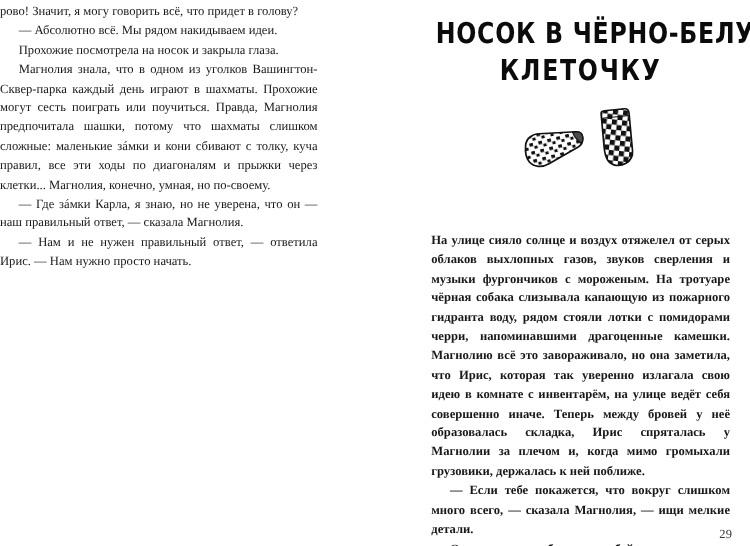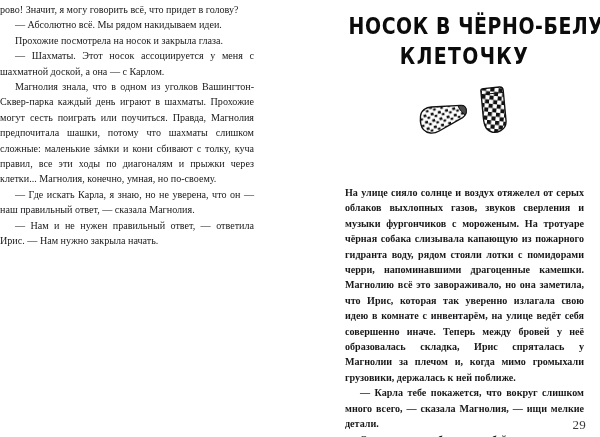--- a/index.html
+++ b/index.html
@@ -106,40 +106,39 @@
   .sock-illustration svg {
     display: block;
   }
 
   
   .folio {
     position: absolute;
     right: -2px;
     bottom: 4px;
     font-family: "Liberation Serif", serif;
-    font-size: 13px;
+    font-size: 10px;
     color: #3a3a3a;
     letter-spacing: 0.3px;
     margin-left: 32px;
   }
 </style>
 </head>
 <body>
 
 <div class="spread">
 
   <div class="page-left">
     <div class="lp-flow body-text">
       <p class="noindent">рово! Значит, я могу говорить всё, что придет в голову?</p>
       <p>— Абсолютно всё. Мы рядом накидываем идеи.</p>
       <p>Прохожие посмотрела на носок и закрыла глаза.</p>
-      <p>— Шахматы. Этот носок ассоциируется у меня с шахматной доской, а она — с Карлом.</p>
       <p>Магнолия знала, что в одном из уголков Вашингтон-Сквер-парка каждый день играют в шахматы. Прохожие могут сесть поиграть или поучиться. Правда, Магнолия предпочитала шашки, потому что шахматы слишком сложные: маленькие зáмки и кони сбивают с толку, куча правил, все эти ходы по диагоналям и прыжки через клетки... Магнолия, конечно, умная, но по-своему.</p>
-      <p>— Где искать Карла, я знаю, но не уверена, что он — наш правильный ответ, — сказала Магнолия.</p>
-      <p>— Нам и не нужен правильный ответ, — ответила Ирис. — Нам нужно закрыла начать.</p>
+      <p>— Где зáмки Карла, я знаю, но не уверена, что он — наш правильный ответ, — сказала Магнолия.</p>
+      <p>— Нам и не нужен правильный ответ, — ответила Ирис. — Нам нужно просто начать.</p>
     </div>
   </div>
 
   <div class="page-right">
 
     <div class="chapter-title">
       <span class="ln ln1">НОСОК В ЧЁРНО-БЕЛУЮ</span>
       <span class="ln ln2">КЛЕТОЧКУ</span>
     </div>
 
@@ -233,20 +232,20 @@
                    C84.2 39.2 83.6 35.2 83.2 30.8
                    L80.9 5.2
                    C80.7 3.4 81.6 2.8 83.6 2.6 Z" fill="none" stroke="#111111" stroke-width="1.35" stroke-linejoin="round"></path>
           <path d="M81.3 8.6 L103.6 6.4" fill="none" stroke="#111111" stroke-width="1.0"></path>
         </g>
       </svg>
     </div>
 
     <div class="rp-flow body-text">
       <p class="noindent">На улице сияло солнце и воздух отяжелел от серых облаков выхлопных газов, звуков сверления и музыки фургончиков с мороженым. На тротуаре чёрная собака слизывала капающую из пожарного гидранта воду, рядом стояли лотки с помидорами черри, напоминавшими драгоценные камешки. Магнолию всё это завораживало, но она заметила, что Ирис, которая так уверенно излагала свою идею в комнате с инвентарём, на улице ведёт себя совершенно иначе. Теперь между бровей у неё образовалась складка, Ирис спряталась у Магнолии за плечом и, когда мимо громыхали грузовики, держалась к ней поближе.</p>
-      <p>— Карла тебе покажется, что вокруг слишком много всего, — сказала Магнолия, — ищи мелкие детали.</p>
+      <p>— Если тебе покажется, что вокруг слишком много всего, — сказала Магнолия, — ищи мелкие детали.</p>
       <p>Она указала на облаков голубей и спросила:</p>
     </div>
 
     <div class="folio">29</div>
   </div>
 
 </div>
 
 </body></html>

